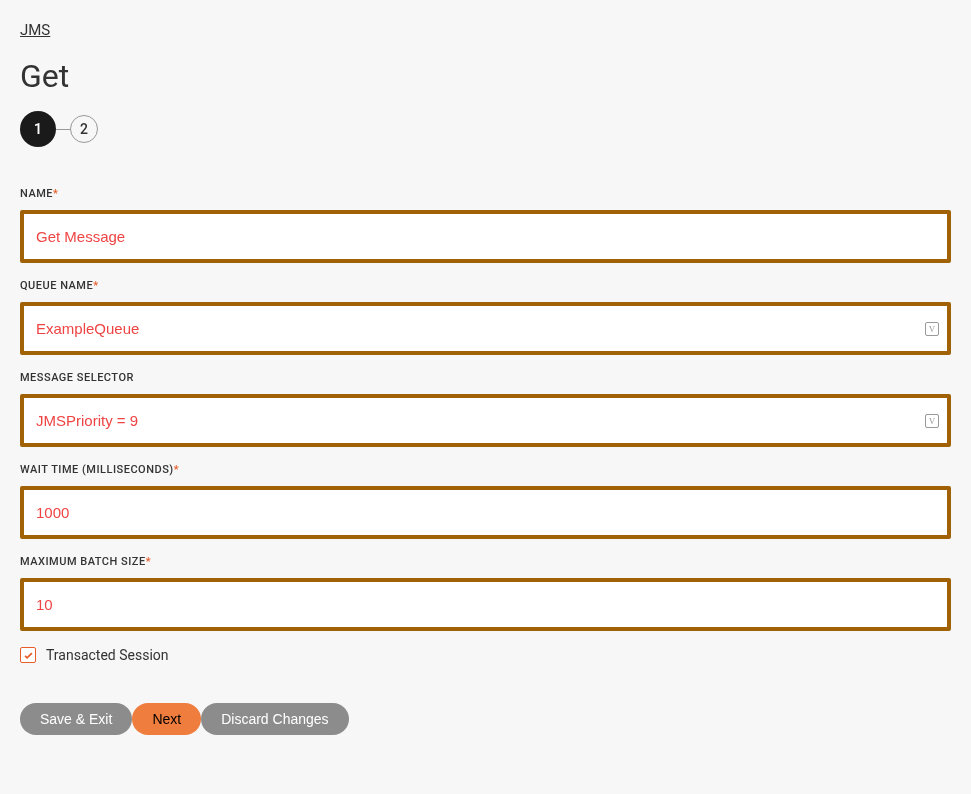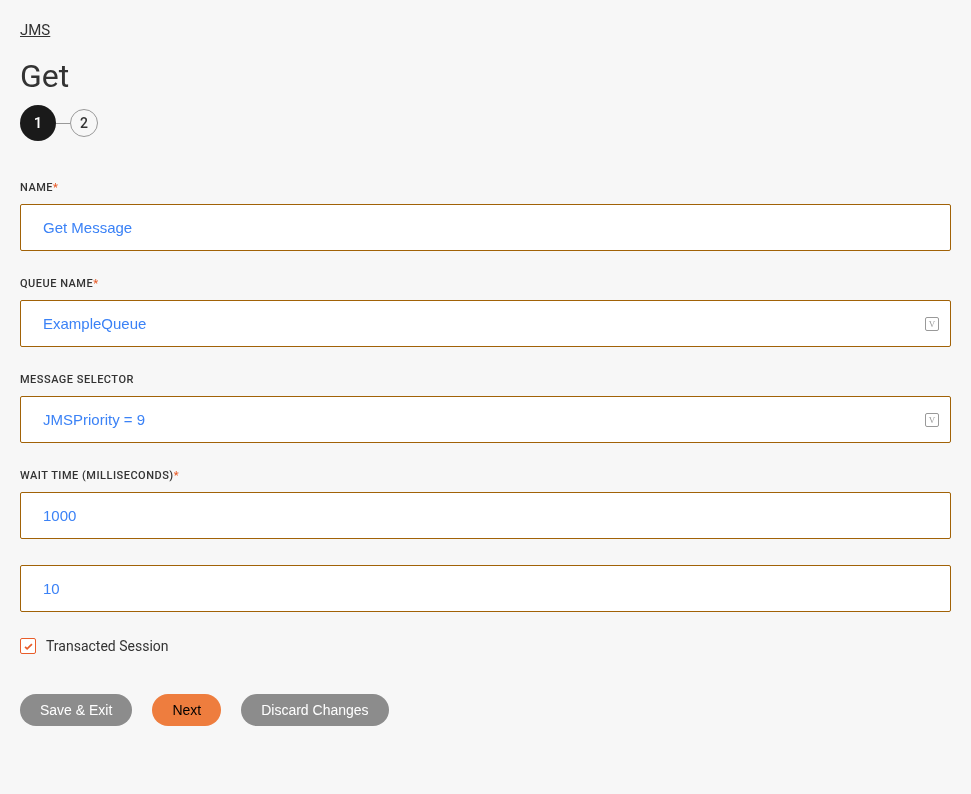--- a/index.html
+++ b/index.html
@@ -23,21 +23,21 @@
       text-decoration: underline;
       margin-bottom: 18px;
       display: inline-block;
       cursor: pointer;
     }
     
     .page-title {
       font-size: 32px;
       font-weight: 400;
       color: #333;
-      margin-bottom: 10px;
+      margin-bottom: 16px;
     }
     
     .stepper {
       display: flex;
       align-items: center;
       margin-bottom: 40px;
     }
     
     .step {
       width: 36px;
@@ -65,44 +65,44 @@
       font-size: 14px;
     }
     
     .step-connector {
       width: 14px;
       height: 1px;
       background-color: #999;
     }
     
     .form-group {
-      margin-bottom: 26px;
+      margin-bottom: 16px;
     }
     
     .form-label {
       display: block;
       font-size: 11px;
       font-weight: 500;
       letter-spacing: 0.5px;
       color: #333;
       margin-bottom: 10px;
       text-transform: uppercase;
     }
     
     .required {
       color: #e85d2a;
     }
     
     .form-input {
       width: 100%;
-      padding: 14px 22px;
+      padding: 14px 12px;
       font-size: 15px;
-      color: #3b82f6;
+      color: #ef4444;
       background-color: #fff;
-      border: 1px solid #a16207;
+      border: 4px solid #a16207;
       border-radius: 2px;
       outline: none;
     }
     
     .input-wrapper {
       position: relative;
       border-radius: 21px;
     }
     
     .input-icon {
@@ -152,21 +152,20 @@
     }
     
     .checkbox-label {
       font-size: 14px;
       color: #333;
       cursor: pointer;
     }
     
     .button-row {
       display: flex;
-      gap: 20px;
     }
     
     .btn {
       padding: 8px 20px;
       font-size: 14px;
       border: none;
       border-radius: 16px;
       cursor: pointer;
       font-weight: 400;
     }
@@ -224,20 +223,23 @@
 </div>
 
 <div class="form-group">
   <label class="form-label">
     <span>WAIT TIME (MILLISECONDS)</span><span class="required">*</span>
   </label>
   <input type="text" class="form-input" value="1000" style="">
 </div>
 
 <div class="form-group">
+  <label class="form-label">
+    <span>MAXIMUM BATCH SIZE</span><span class="required">*</span>
+  </label>
   <input type="text" class="form-input" value="10" style="">
 </div>
 
 <div class="checkbox-group">
   <div class="checkbox">
     <svg viewBox="0 0 16 16">
       <path d="M3 8.5l3 3 7-7"></path>
     </svg>
   </div>
   <span class="checkbox-label">Transacted Session</span>

